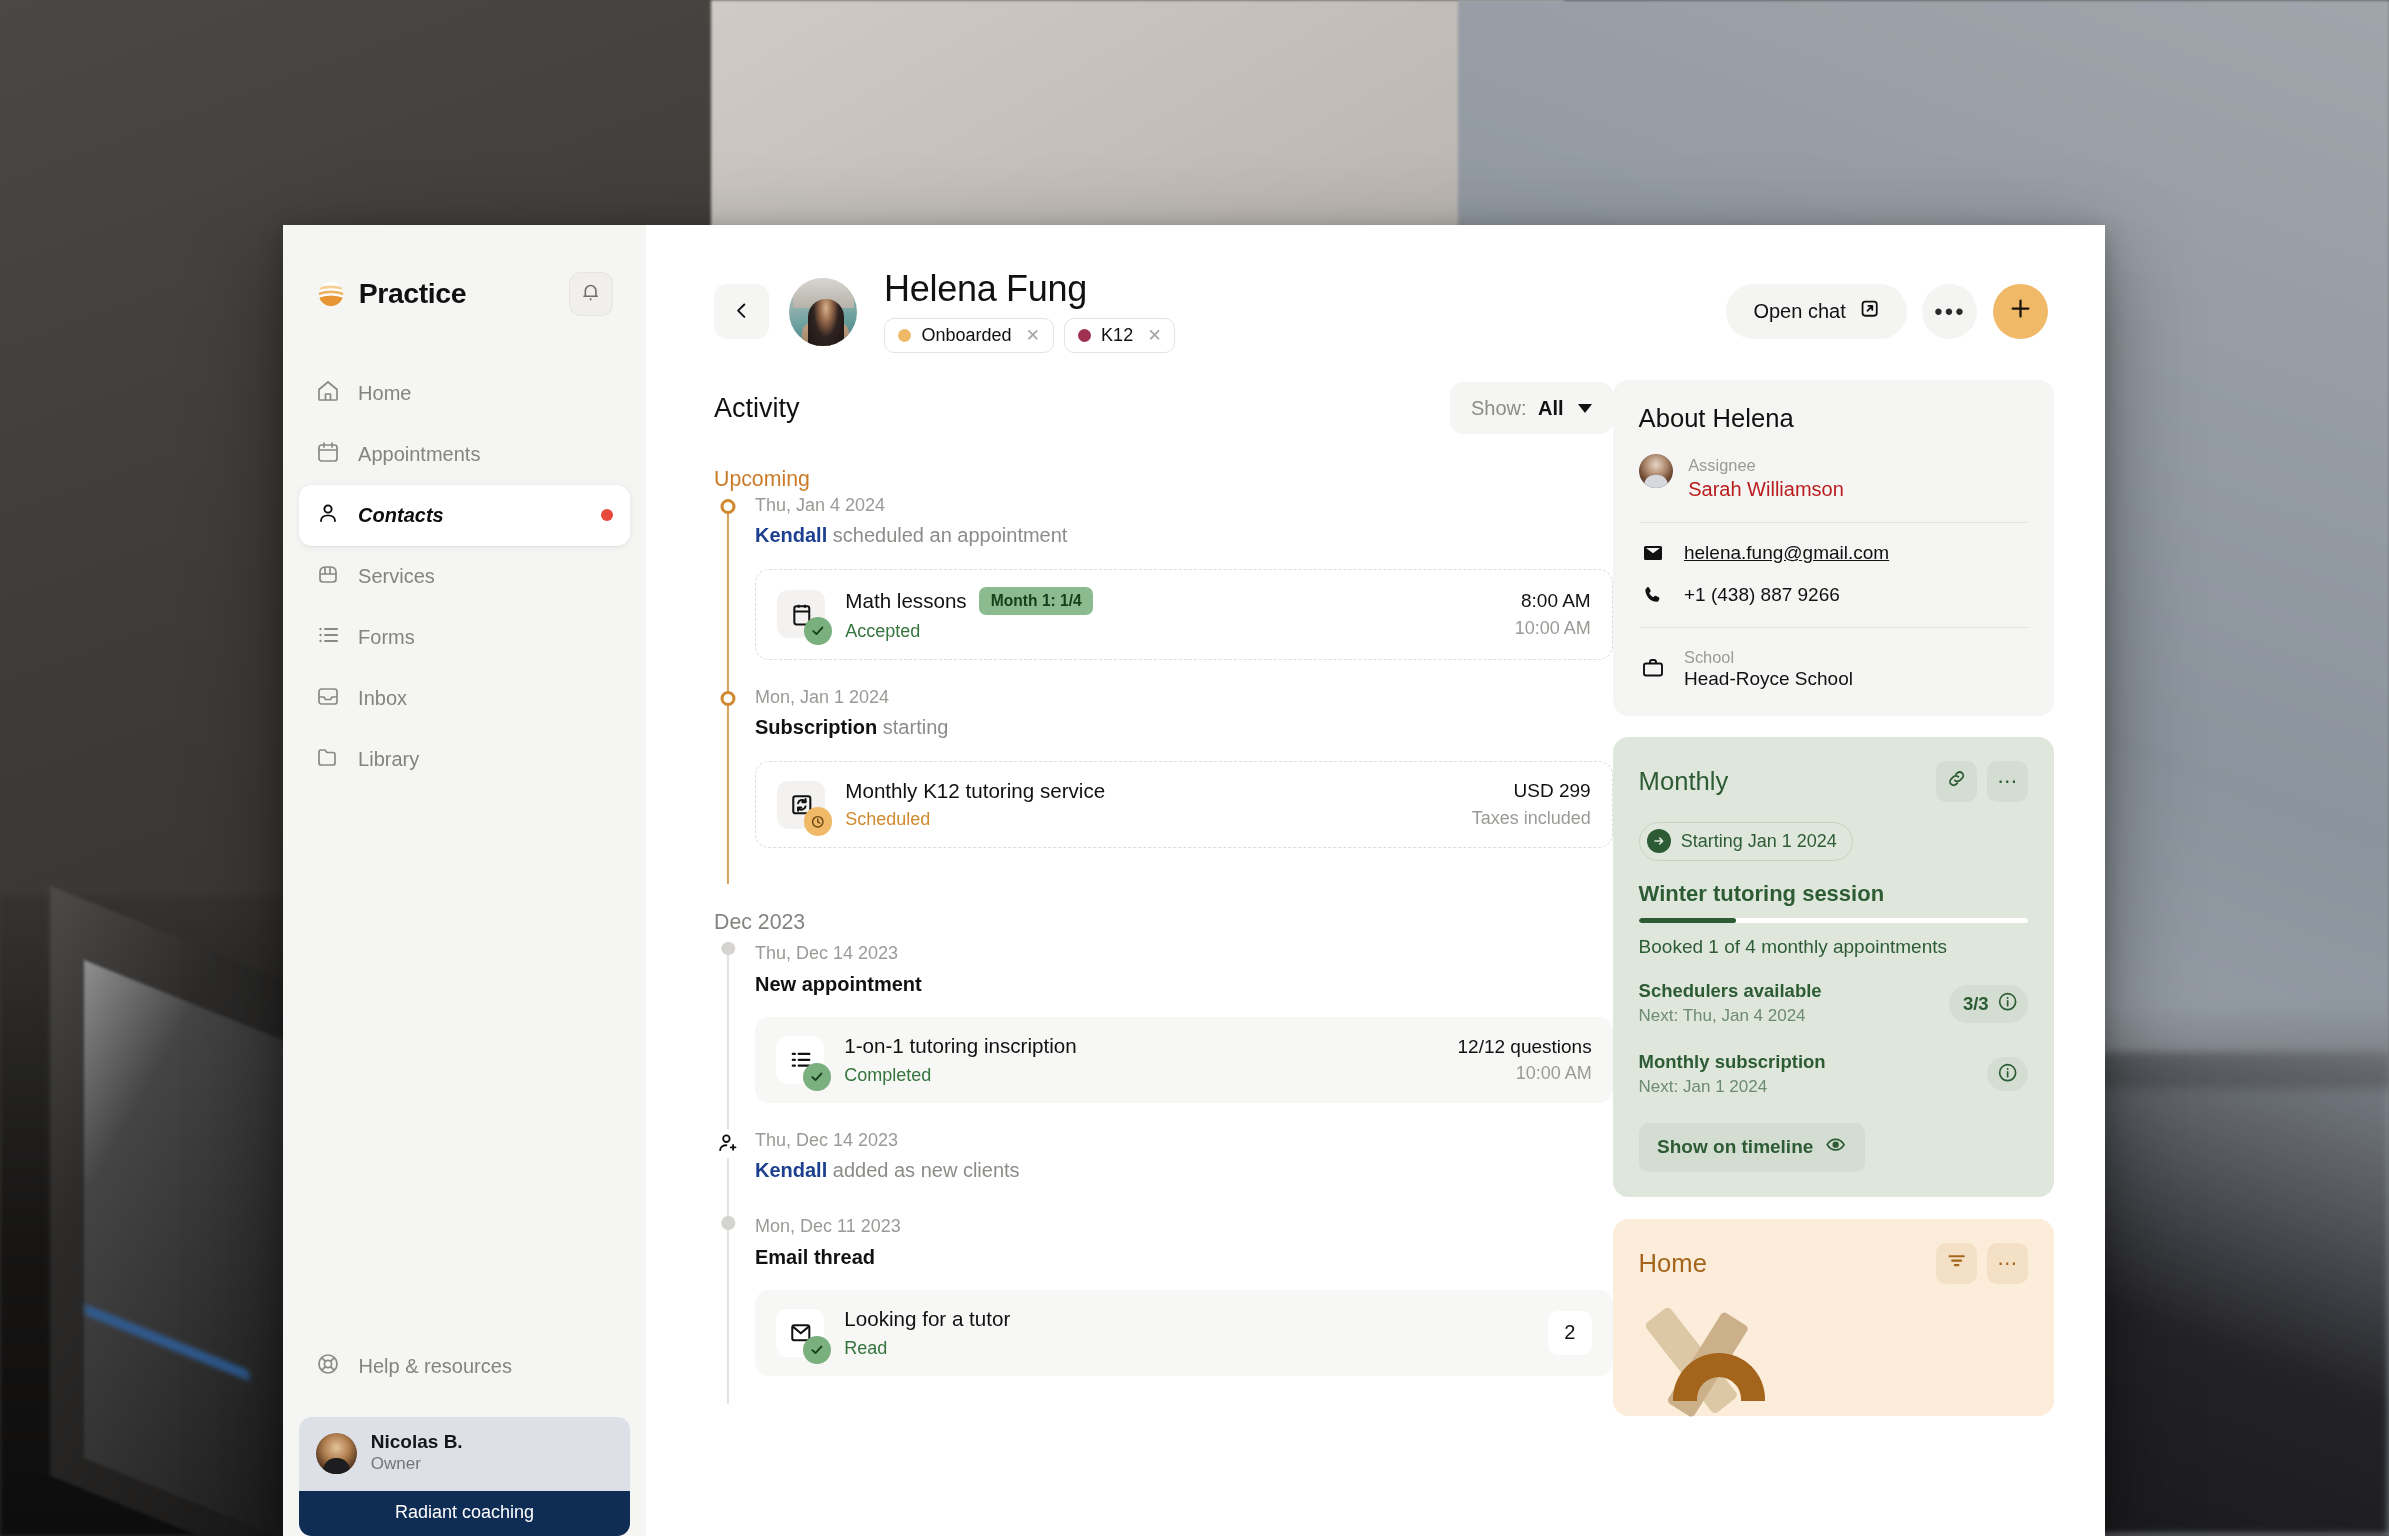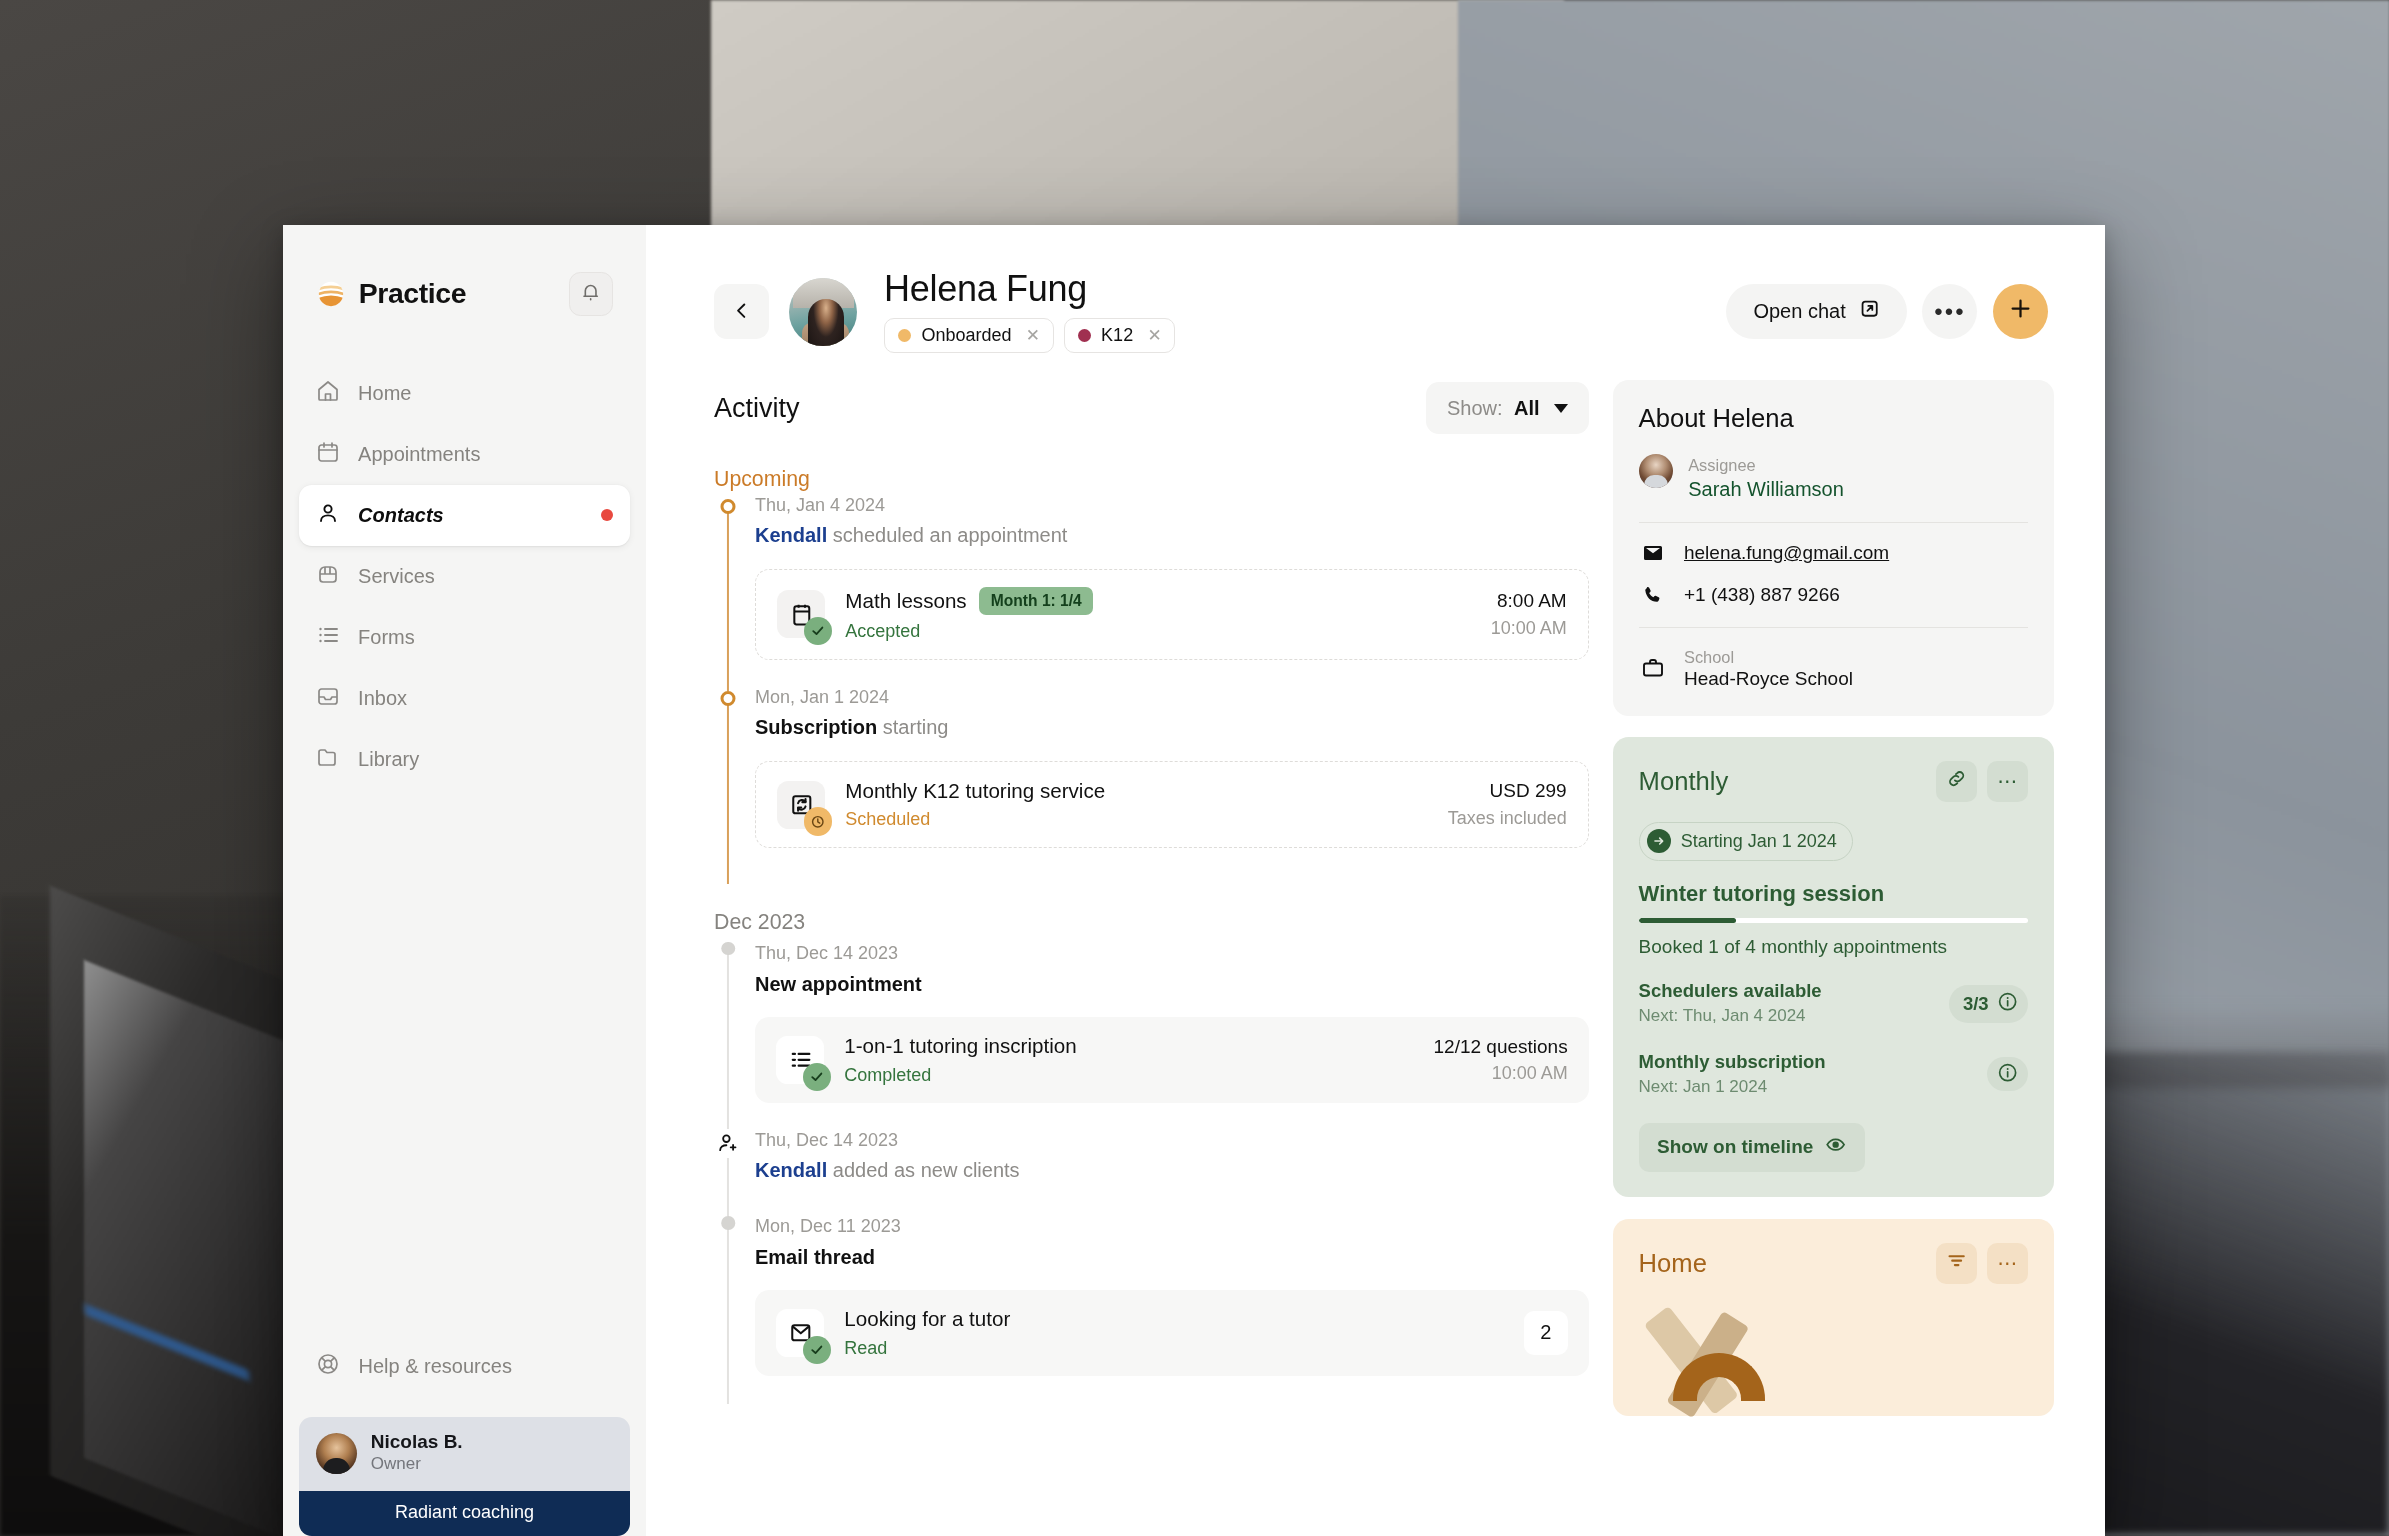--- a/index.html
+++ b/index.html
@@ -181,21 +181,21 @@
     background: #f4f4f3; border-radius: 710px; height: 55px; padding: 0 27px;
     font-size: 20px; color: #111111; cursor: pointer;
   }
   .round-btn {
     width: 55px; height: 55px; border-radius: 50%; background: #f4f4f3;
     display: flex; align-items: center; justify-content: center; cursor: pointer;
     font-size: 24px; color: #2a2a2a; letter-spacing: 2.1px;
   }
   .round-btn.accent { background: #f0b968; }
 
-  .content { display: flex; gap: 24px; padding: 15.6px 51px 0 68px; flex: 1; min-height: 0; }
+  .content { display: flex; padding: 15.6px 51px 0 68px; flex: 1; min-height: 0; }
 
   
   .activity-col { flex: 1; min-width: 0; }
   .activity-head { display: flex; align-items: center; justify-content: space-between; padding-top: 12.8px; }
   .activity-title { font-size: 27px; color: #111111; }
   .show-select {
     background: #f5f5f4; border-radius: 12.8px; padding: 14.2px 21.3px;
     display: flex; align-items: center; gap: 11.4px; font-size: 20px; cursor: pointer;
   }
   .show-label { color: #8d8b88; }
@@ -277,21 +277,21 @@
   .assignee-avatar {
     width: 34px; height: 34px; border-radius: 50%; flex: 0 0 34px; overflow: hidden;
     background: radial-gradient(circle at 50% 32%, #e8d5c4 0%, #b08d72 35%, #6f4a33 62%, #3a2d31 100%);
     position: relative;
   }
   .assignee-avatar::after {
     content: ""; position: absolute; left: 5px; bottom: 0; width: 24px; height: 12.8px;
     background: #d5d8dc; border-radius: 10px 10px 0 0;
   }
   .about-k { font-size: 16.4px; color: #9c9a96; line-height: 1.35; }
-  .about-v { font-size: 20px; color: #14532d; line-height: 1.3; }
+  .about-v { font-size: 20px; color: #b91c1c; line-height: 1.3; }
   .about-div { height: 0.7px; background: #e4e3e0; margin: 20px 0 4.3px 0; }
   .about-line { display: flex; align-items: center; gap: 17px; margin-top: 18.5px; }
   .about-ico { width: 28.4px; flex: 0 0 28.4px; display: flex; justify-content: center; }
   .about-link { font-size: 19px; color: #111111; text-decoration: underline; cursor: pointer; }
   .about-text { font-size: 19px; color: #111111; }
 
   .panel.packages { background: #dfe7dd; }
   .pk-head { display: flex; align-items: center; }
   .pk-title { font-size: 25.6px; color: #2d5c34; flex: 1; }
   .pk-btn {

